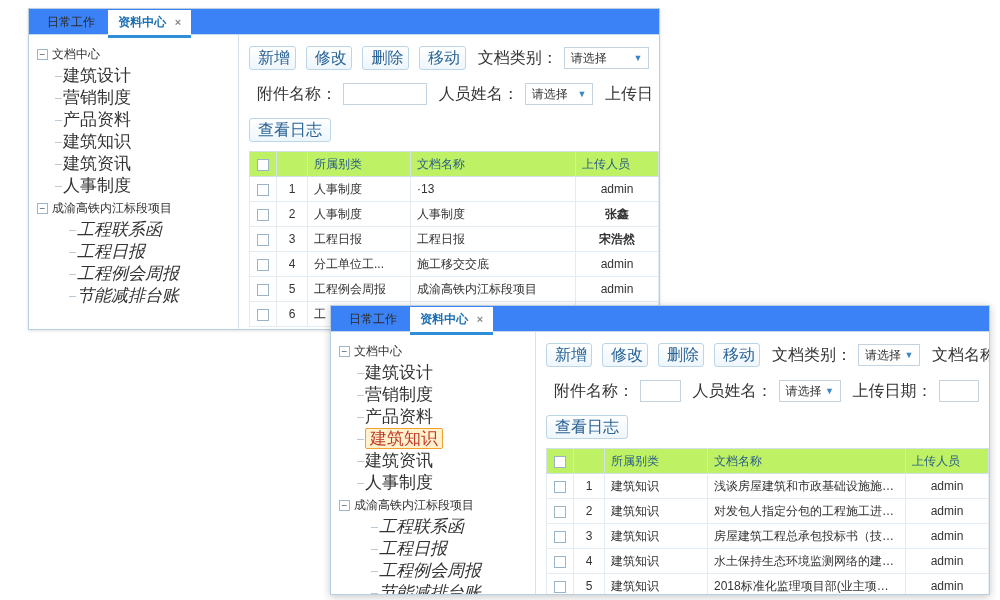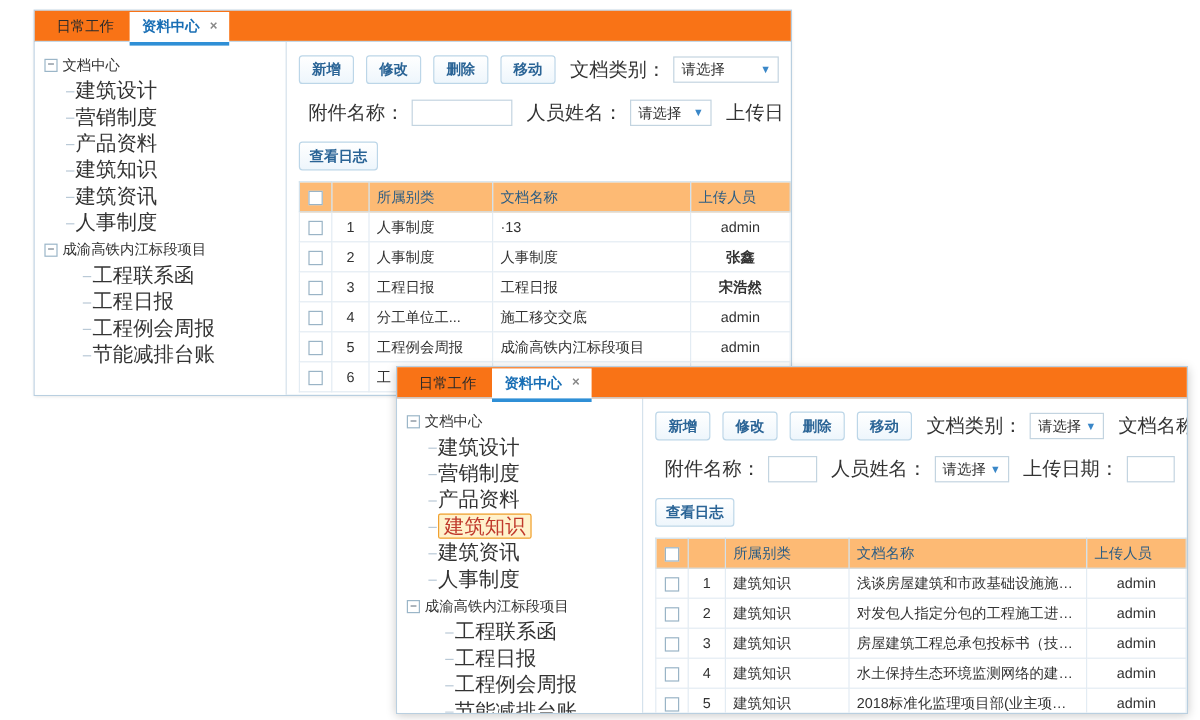--- a/index.html
+++ b/index.html
@@ -29,21 +29,21 @@
   #window-front {
     left: 330px;
     top: 305px;
     width: 660px;
     height: 290px;
     box-shadow: 0 2px 8px rgba(0,0,0,0.22);
   }
   
   .tabbar {
     height: 26px;
-    background: #f97316;
+    background: #3b82f6;
     border-bottom: 1px solid #c5d9e8;
     position: relative;
     padding-left: 8px;
     box-sizing: border-box;
   }
   .tab {
     display: inline-block;
     height: 25px;
     line-height: 25px;
     padding: 0 10px;
@@ -110,21 +110,21 @@
   .tree-child::before {
     content: "";
     position: absolute;
     left: 6px;
     top: 11px;
     width: 7px;
     height: 1px;
     background: #b9c9d6;
   }
   .lvl1 { margin-left: 12px; }
-  .lvl2 { margin-left: 26px; }
+  .lvl2 { margin-left: 26px; font-style: italic; }
   .tree-child.selected span.lbl {
     background: #fff2cc;
     border: 1px solid #f0a030;
     color: #c0392b;
     padding: 0 4px;
     border-radius: 2px;
   }
   .tree-group {
     margin-left: 0;
     line-height: 22px;
@@ -164,24 +164,23 @@
     min-width: 46px;
     height: 24px;
     line-height: 22px;
     text-align: center;
     padding: 0 8px;
     margin-right: 10px;
     border: 1px solid #bcd6e8;
     border-radius: 3px;
     background: linear-gradient(#ffffff,#eef6fc);
     color: #2a6496;
-    font-size: 12px;
+    font-size: 16px;
     cursor: pointer;
     box-sizing: border-box;
-    font-weight: bold;
   }
   .lbl-inline {
     font-size: 16px;
     color: #333;
     margin: 0 6px 0 2px;
   }
   .select {
     display: inline-block;
     width: 92px;
     height: 22px;
@@ -220,21 +219,21 @@
   }
   .input.wide { width: 130px; }
   
   table.grid {
     border-collapse: collapse;
     width: 100%;
     font-size: 12px;
     table-layout: fixed;
   }
   table.grid th {
-    background: #fdba74;
+    background: #bef264;
     border: 1px solid #d2e1ec;
     height: 24px;
     font-weight: normal;
     color: #2c5d84;
     text-align: left;
     padding: 0 6px;
     white-space: nowrap;
   }
   table.grid td {
     border: 1px solid #e3ecf3;

